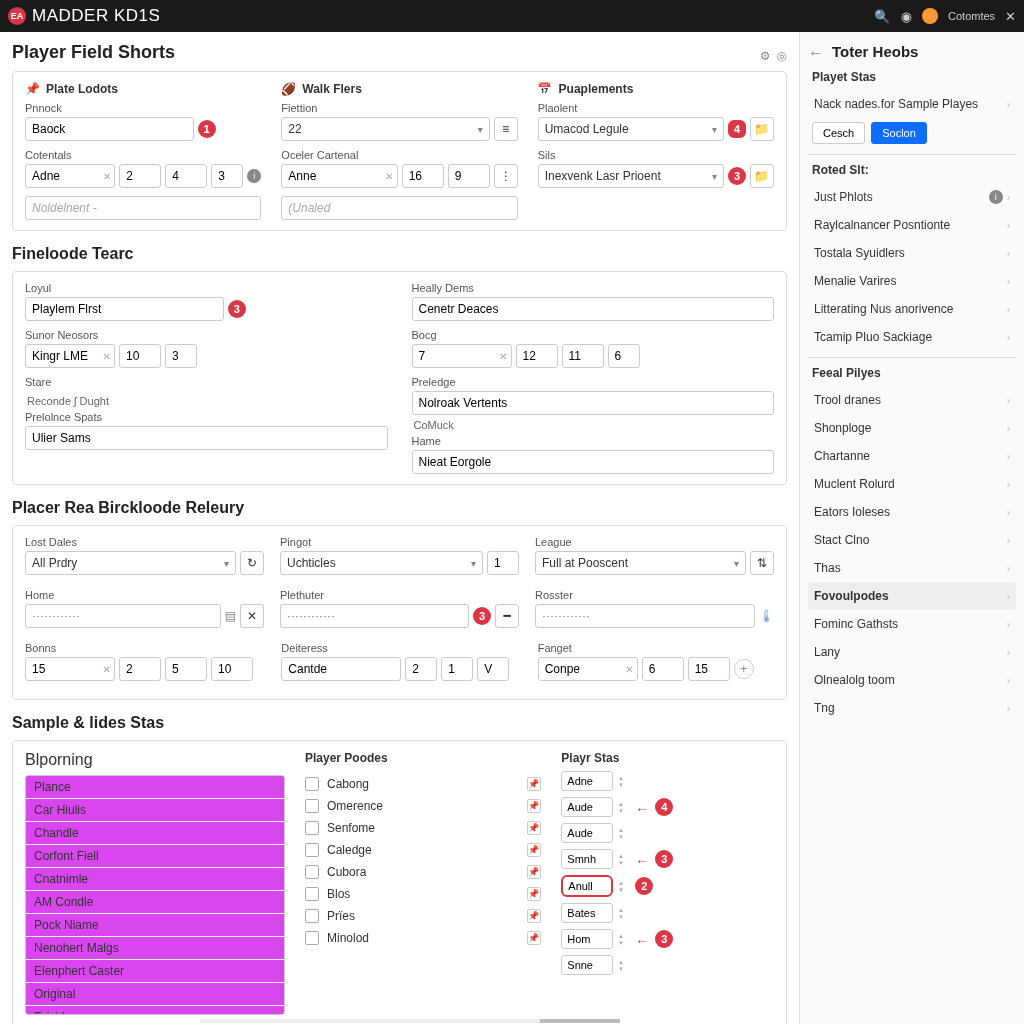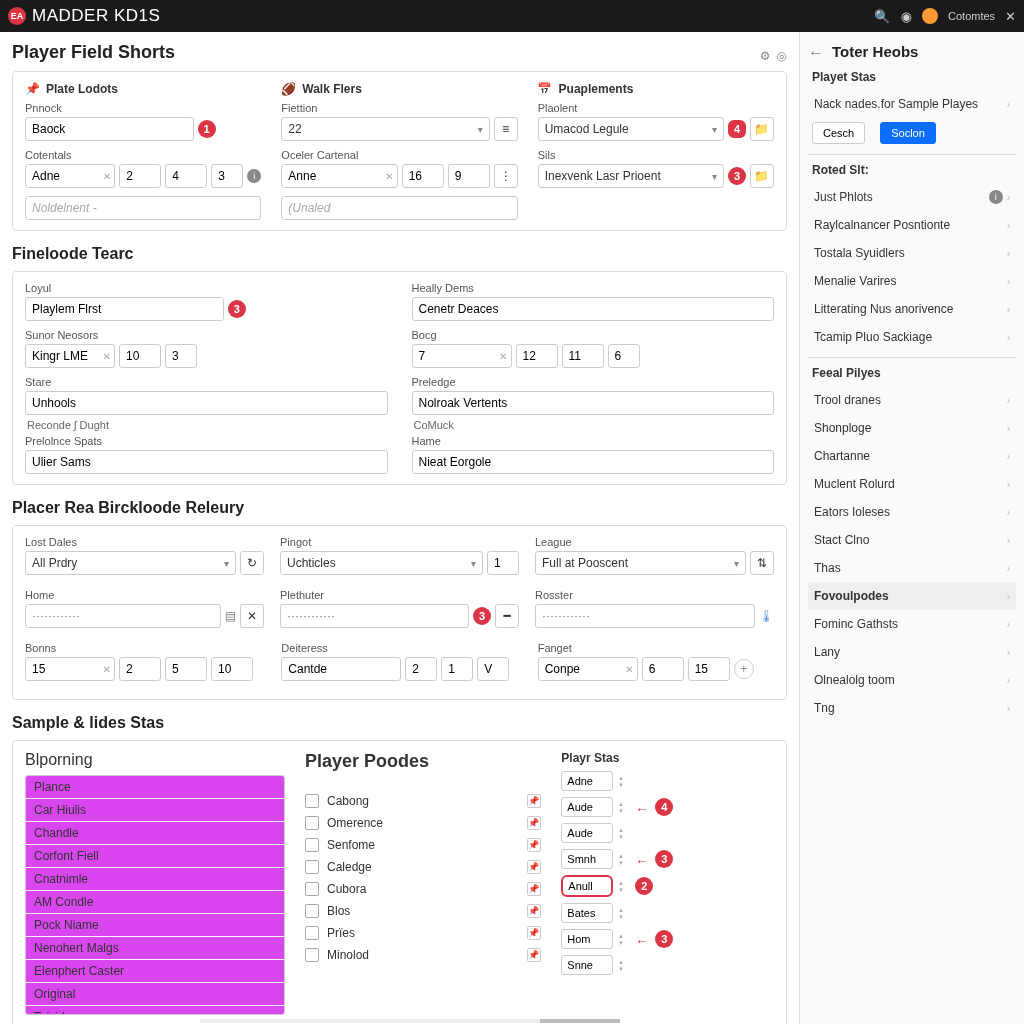--- a/index.html
+++ b/index.html
@@ -47,21 +47,21 @@
 .stat-input{border:1px solid #ccc;border-radius:3px;padding:3px 5px;width:52px;font-size:11px}
 .stat-input.highlighted{border:2px solid #dc3545;border-radius:6px}
 .stepper{width:10px;height:20px;display:flex;flex-direction:column;justify-content:center;color:#aaa;font-size:7px;line-height:7px;cursor:pointer}
 .arrow-red{color:#dc3545;font-size:14px}
 .sidebar{width:225px;border-left:1px solid #ddd;background:#fafafa;padding:10px 8px;overflow-y:auto}
 .side-header{display:flex;align-items:center;gap:8px;font-weight:bold;font-size:15px;margin-bottom:10px;color:#222}
 .back-arrow{color:#888;font-size:16px;cursor:pointer}
 .side-section-title{font-weight:bold;font-size:12px;margin:8px 0 6px;padding:0 4px}
 .side-item{display:flex;justify-content:space-between;align-items:center;padding:7px 6px;font-size:12px;cursor:pointer;border-radius:3px}
 .side-chev{color:#bbb;font-size:10px}
-.side-btns{display:flex;gap:15px;padding:4px}
+.side-btns{display:flex;gap:6px;padding:4px}
 .side-btn{border:1px solid #ccc;border-radius:3px;padding:4px 10px;font-size:11px;cursor:pointer;background:#fff}
 .side-btn.primary{background:#0d6efd;color:#fff;border-color:#0d6efd}
 .divider{height:1px;background:#ddd;margin:6px 0}
 .info-icon{width:14px;height:14px;border-radius:50%;background:#888;color:#fff;font-size:9px;display:inline-flex;align-items:center;justify-content:center}
 .scroll-indicator{height:4px;background:#eee;margin:4px auto 10px;width:400px;position:relative}
 .scroll-thumb{position:absolute;height:4px;background:#bbb;width:80px;left:340px}
 .plus-circle{width:20px;height:20px;border:1px solid #ccc;border-radius:50%;display:inline-flex;align-items:center;justify-content:center;cursor:pointer;color:#888}
 .red-box-outline{border:2px solid #dc3545;border-radius:6px;padding:1px 4px}
 .therm{color:#5a8dd6}
 </style>
@@ -177,21 +177,20 @@
               <span class="num-badge">3</span>
               <span style="width:260px"></span>
             </div>
    <span class="label">Sunor Neosors</span>
    <div class="field-row">
               <div style="position:relative"><input type="text" style="width: 90px;" value="Kingr LME"><span class="tag-x">✕</span></div>
               <input type="text" class="small-input" value="10" style="">
               <input type="text" class="tiny-input" value="3" style="">
             </div>
    <span class="label">Stare</span>
-   <input type="text" class="w-full" value="Unhools" style="">
    <div style="padding:4px 2px;color:#666;font-size:11px">Reconde ʃ Dught</div>
    <span class="label">Prelolnce Spats</span>
    <input type="text" class="w-full" value="Ulier Sams" style="">
   </div>
   <div>
    <span class="label">Heally Dems</span>
    <input type="text" class="w-full" value="Cenetr Deaces" style="">
    <span class="label" style="margin-top:8px">Bocg</span>
    <div class="field-row">
               <div style="position:relative;width:100px"><input type="text" style="width: 100px;" value="7"><span class="tag-x">✕</span></div>
@@ -311,21 +310,21 @@
               <div class="listbox-item">Cnatnimle</div>
               <div class="listbox-item">AM Condle</div>
               <div class="listbox-item">Pock Niame</div>
               <div class="listbox-item">Nenohert Malgs</div>
               <div class="listbox-item">Elenphert Caster</div>
               <div class="listbox-item">Original</div>
               <div class="listbox-item">Taivideme</div>
             </div>
   </div>
   <div style="flex:1">
-   <div style="font-weight:bold;font-size:18px;margin-bottom:18px">Player Poodes</div>
+   <div style="font-weight:bold;font-size:12px;margin-bottom:8px">Player Poodes</div>
    <div id="checks">
               <div class="checkbox-row">
                 <span class="checkbox"></span>
                 <span style="flex:1">Cabong</span>
                 <span class="mini-pin">📌</span>
               </div>
               <div class="checkbox-row">
                 <span class="checkbox"></span>
                 <span style="flex:1">Omerence</span>
                 <span class="mini-pin">📌</span>

